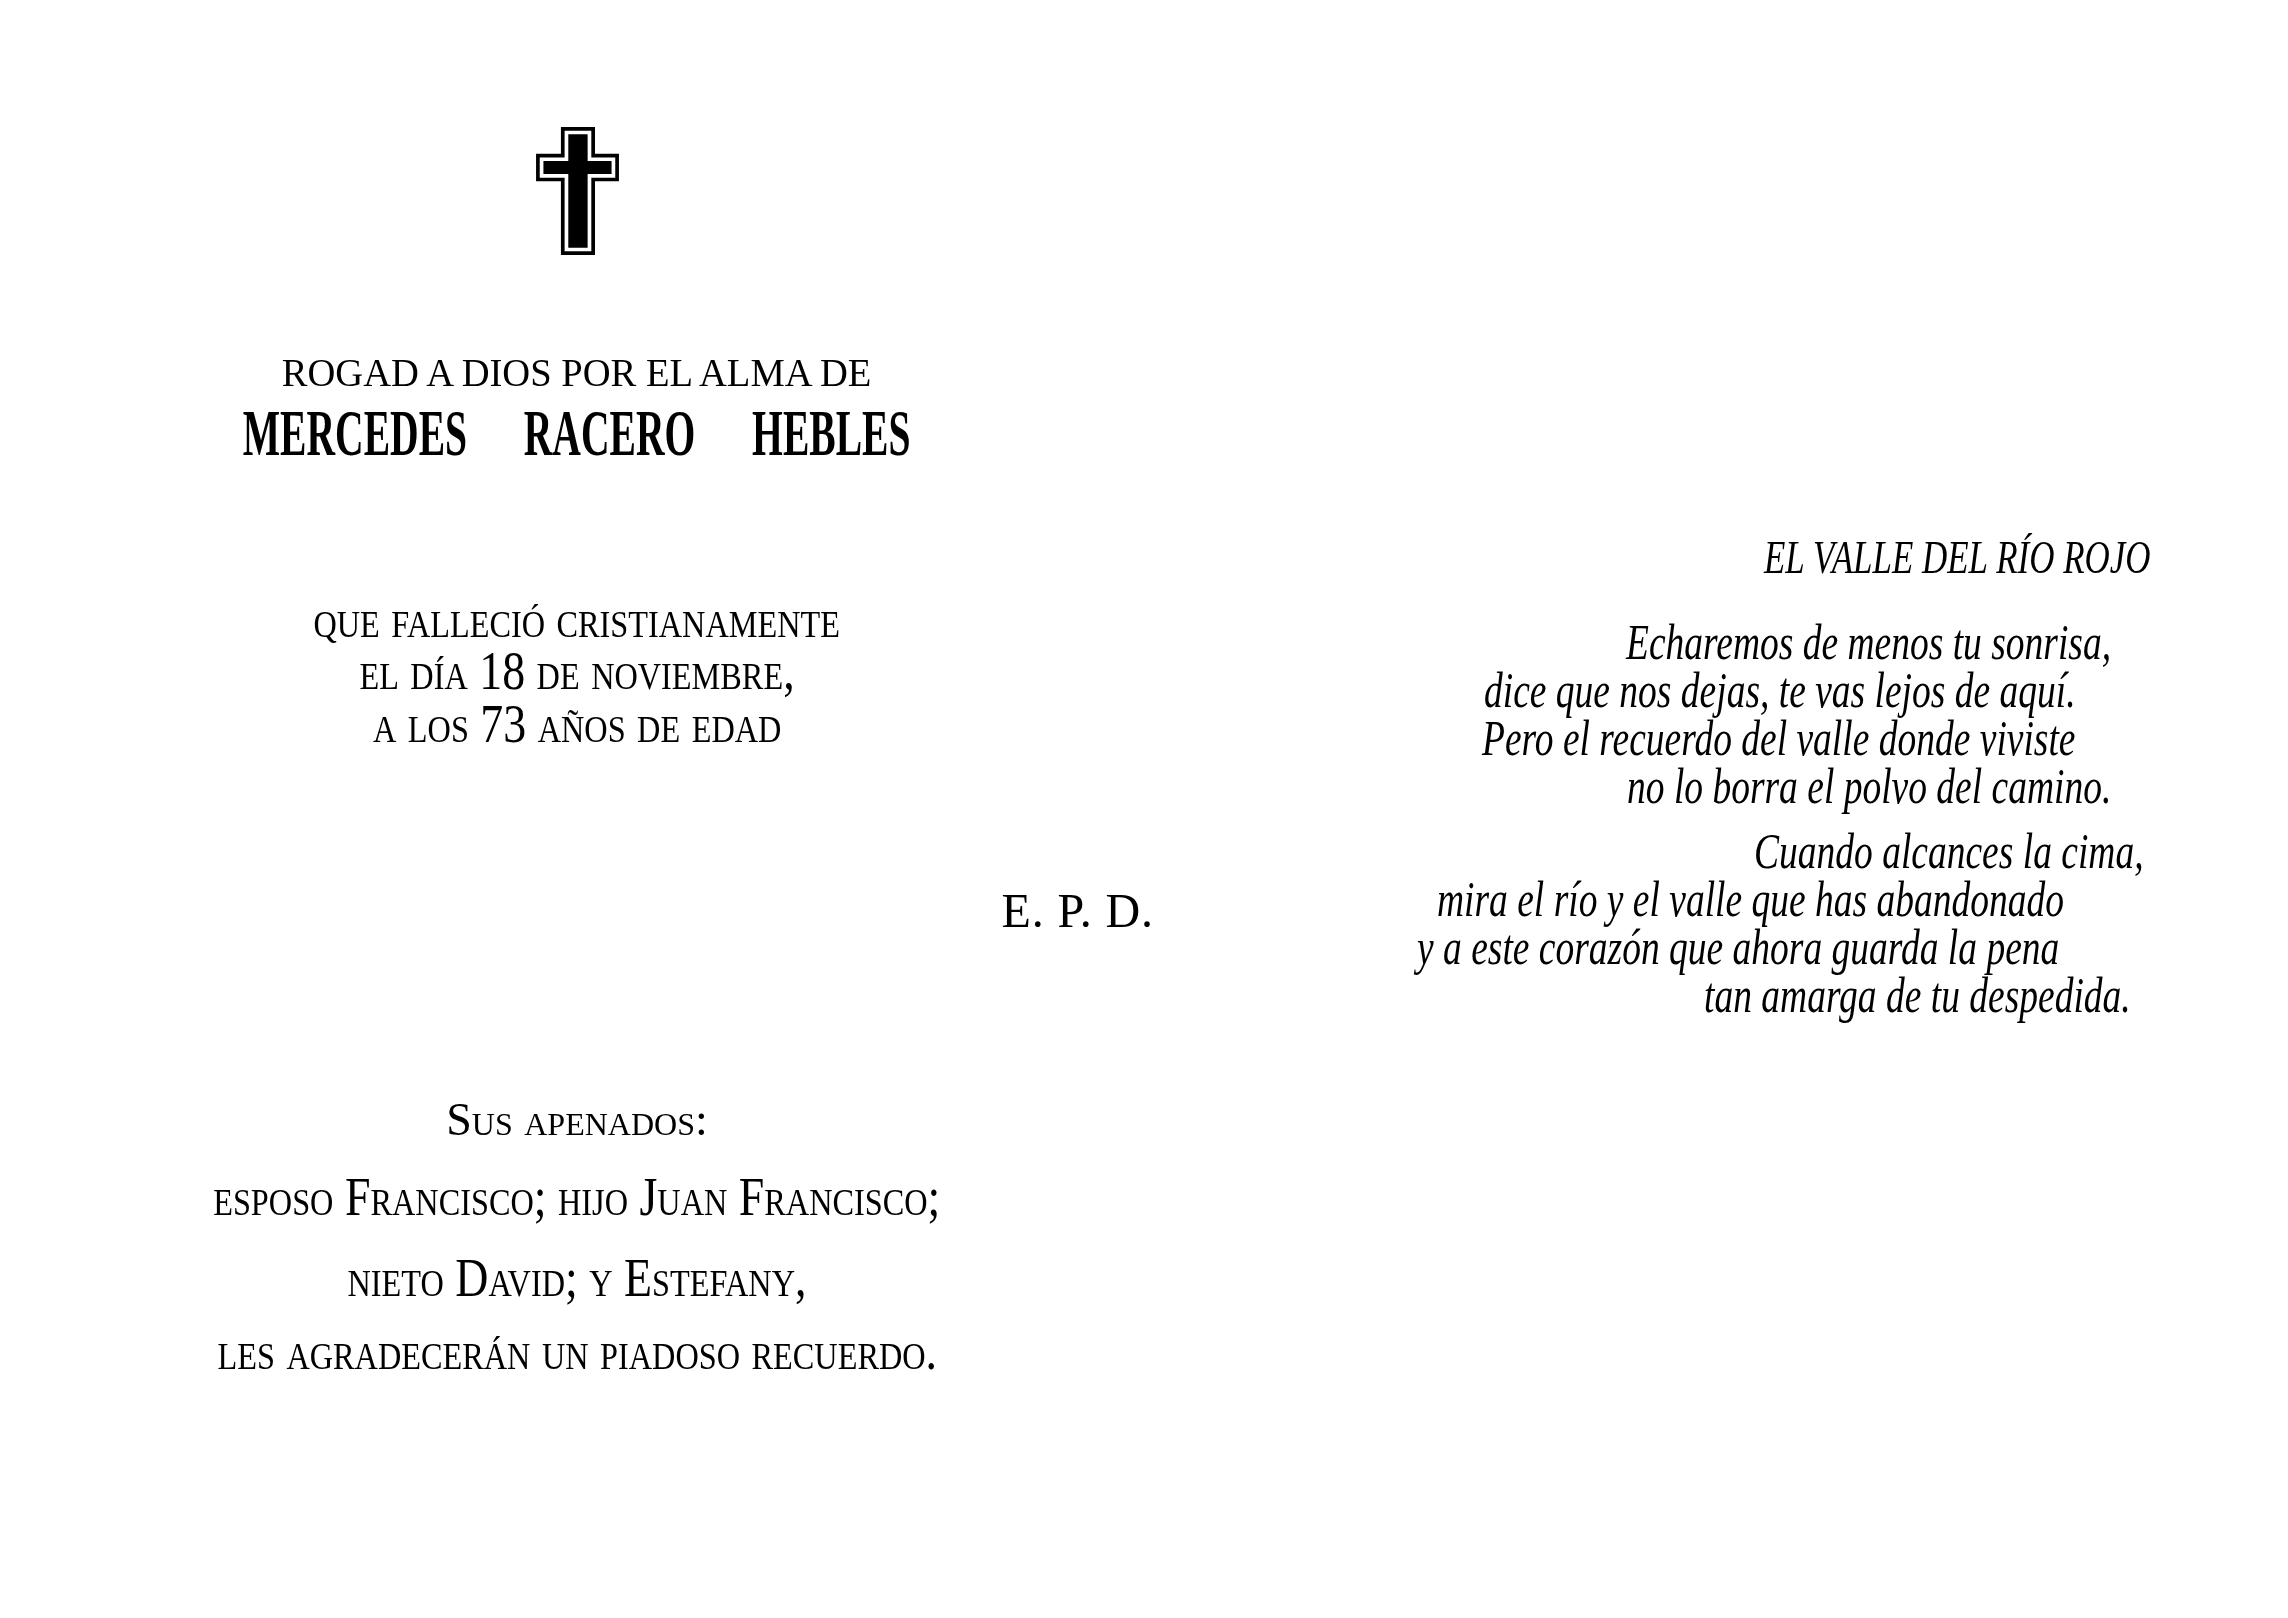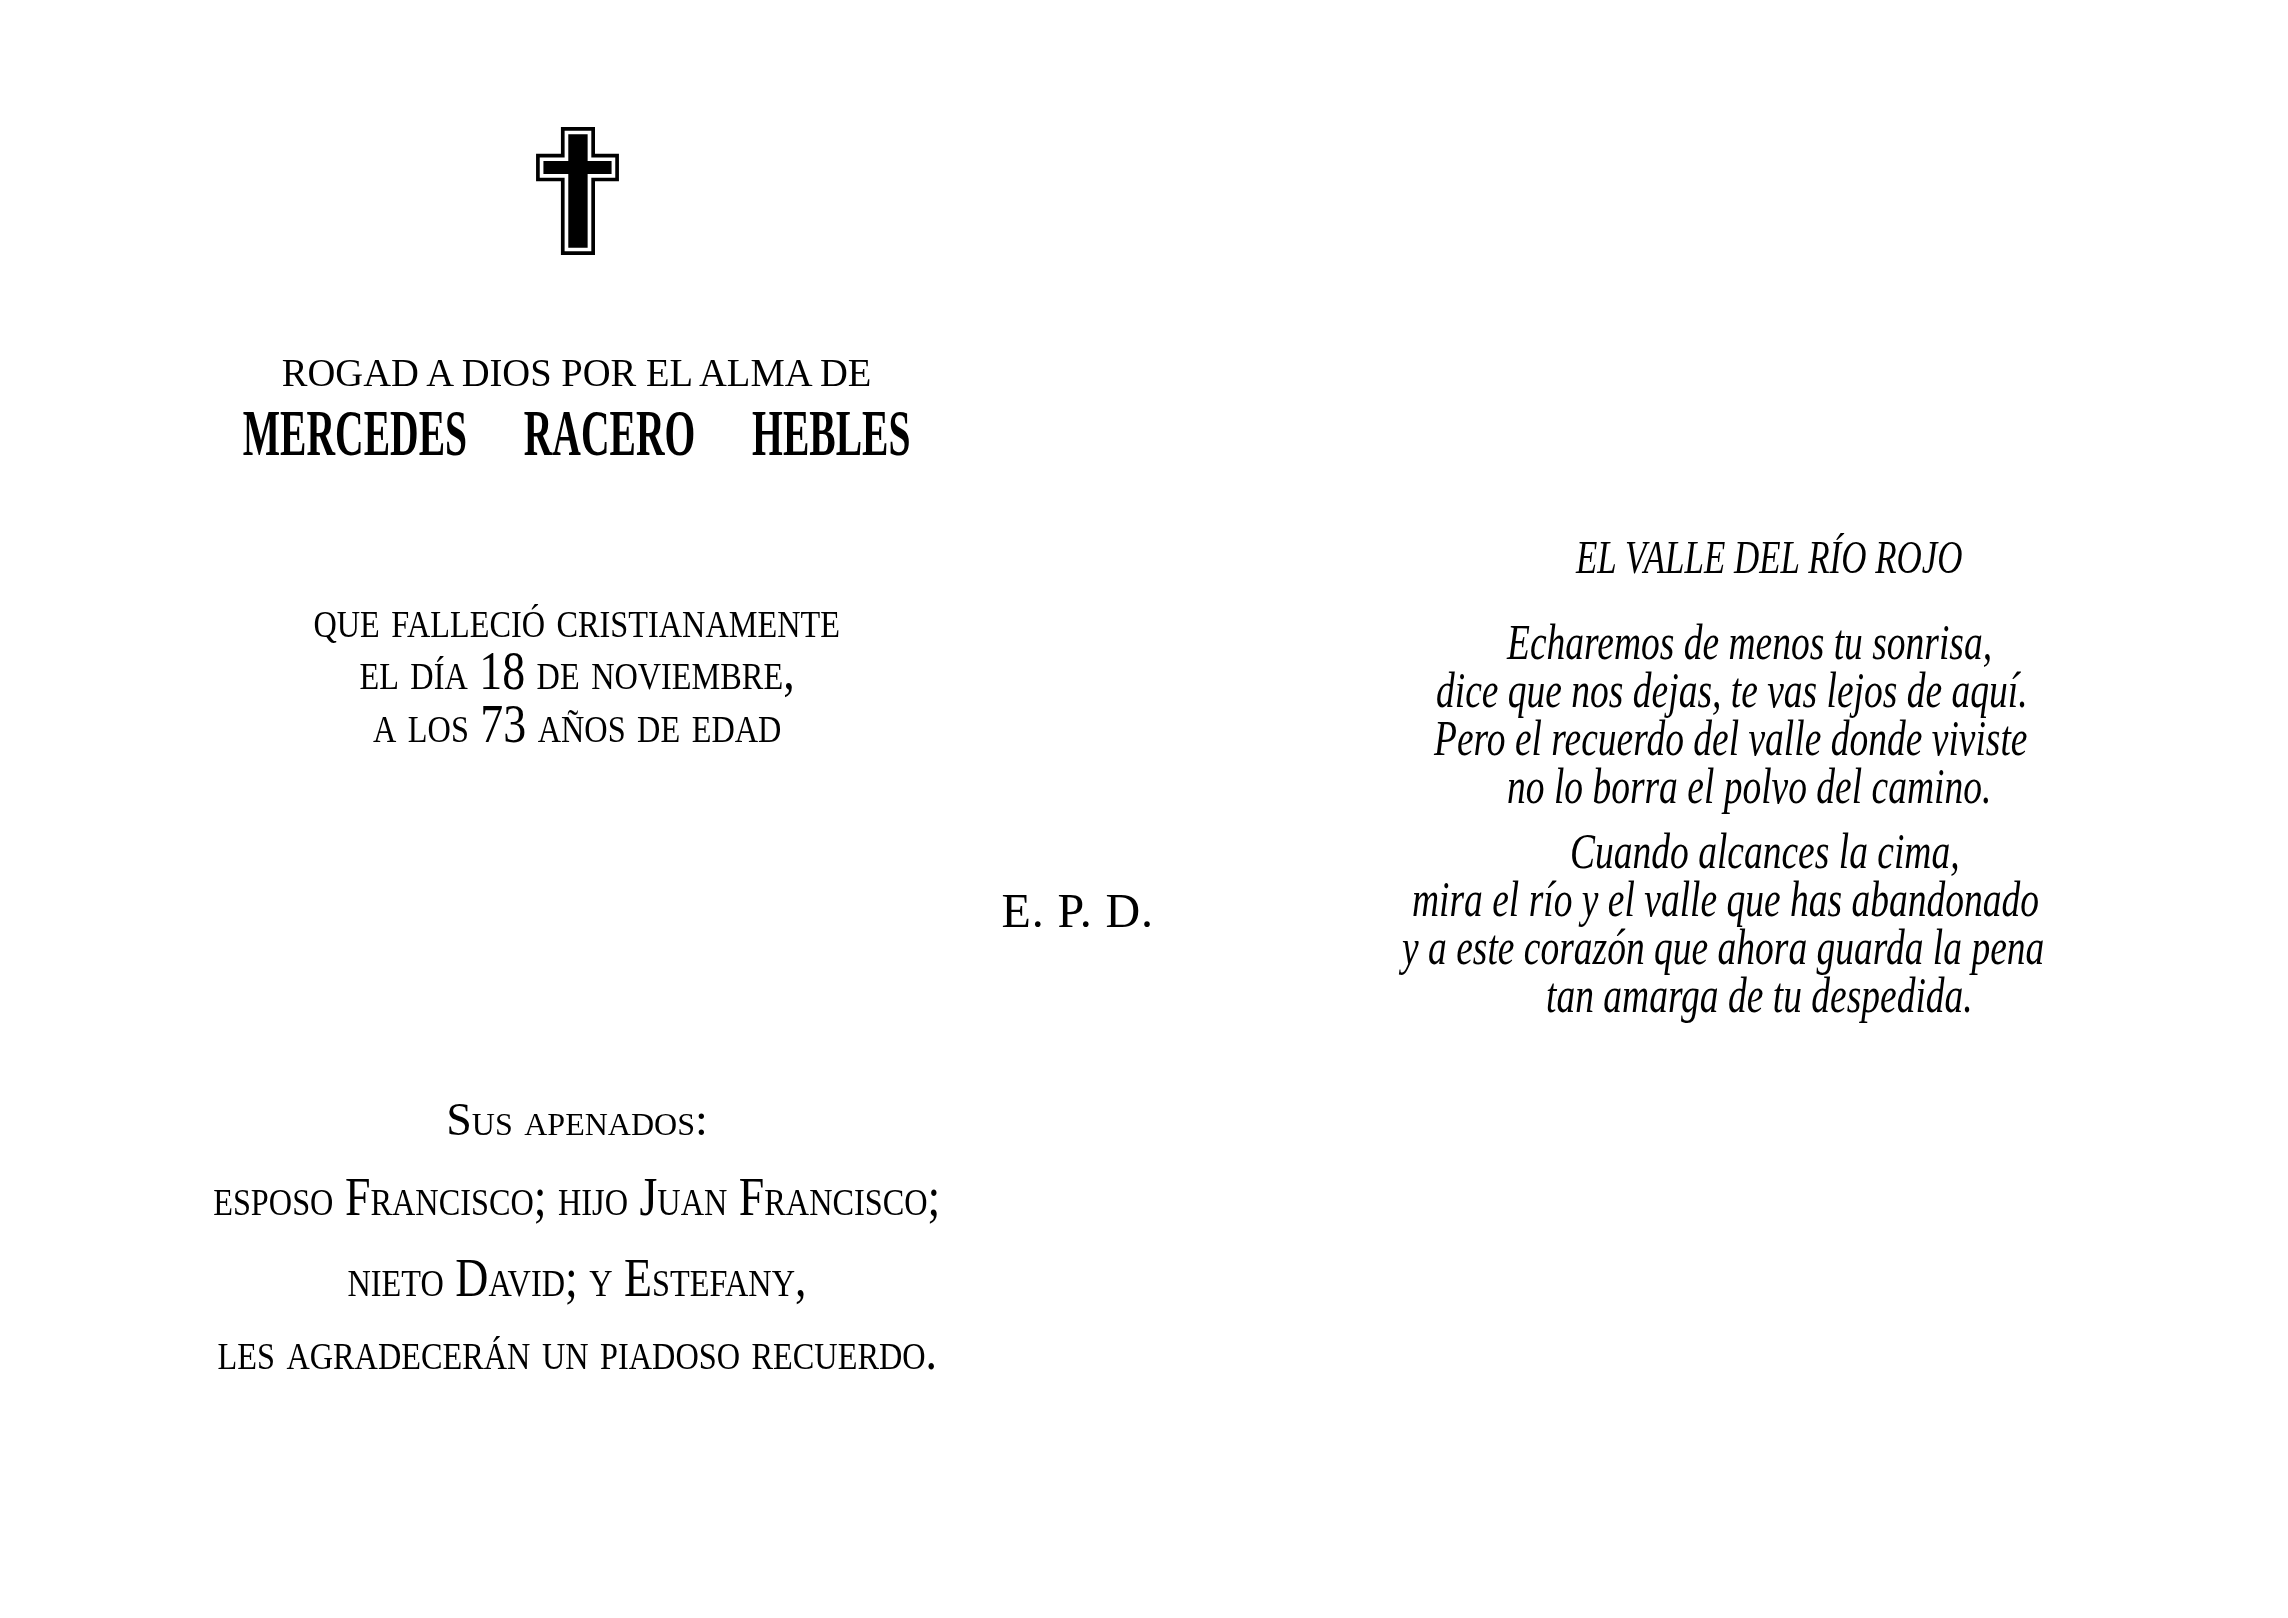--- a/index.html
+++ b/index.html
@@ -77,21 +77,21 @@
     font-size: 46px;
   }
 
   
   .poem {
     position: absolute;
     left: 1387px;
     top: 535px;
     width: 886px;
     font-style: italic;
-    text-align: center;
+    text-align: right;
   }
   .poem-title {
     font-size: 46px;
     line-height: 46px;
     margin: 0 0 37px 0;
     white-space: nowrap;
   }
   .poem-title .inner {
     display: inline-block;
     transform: scaleX(0.76);

